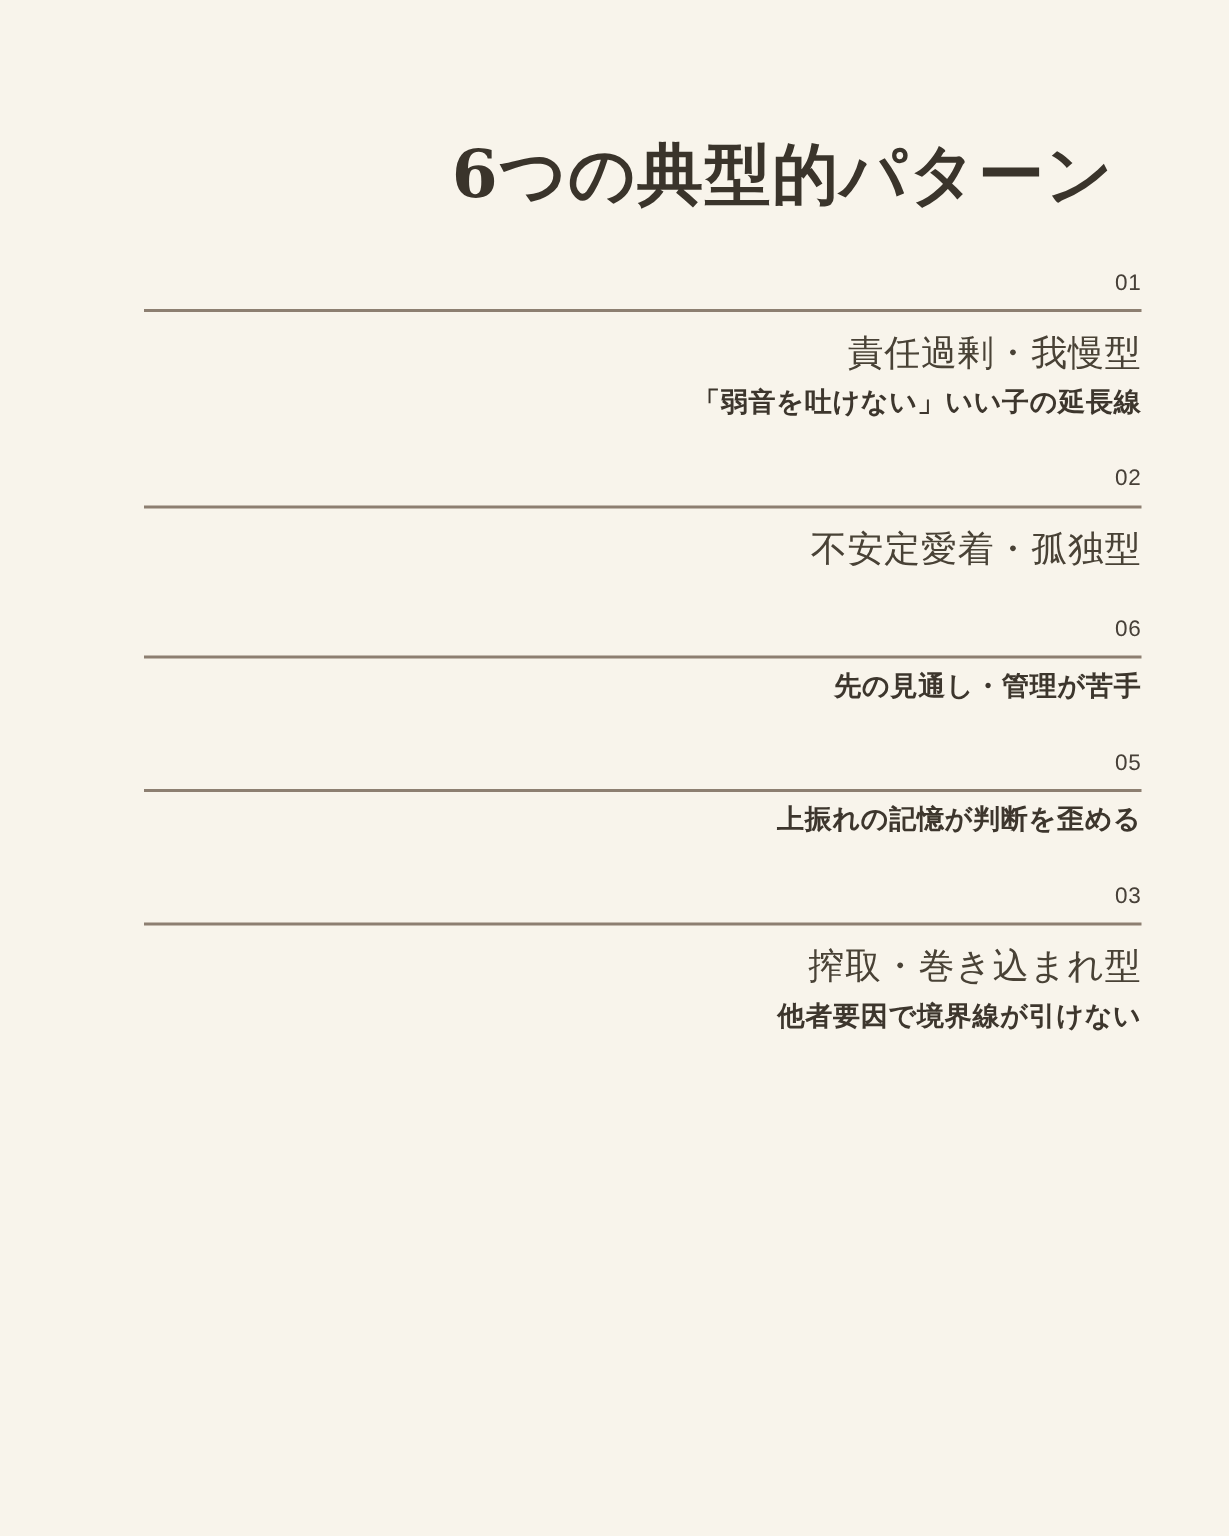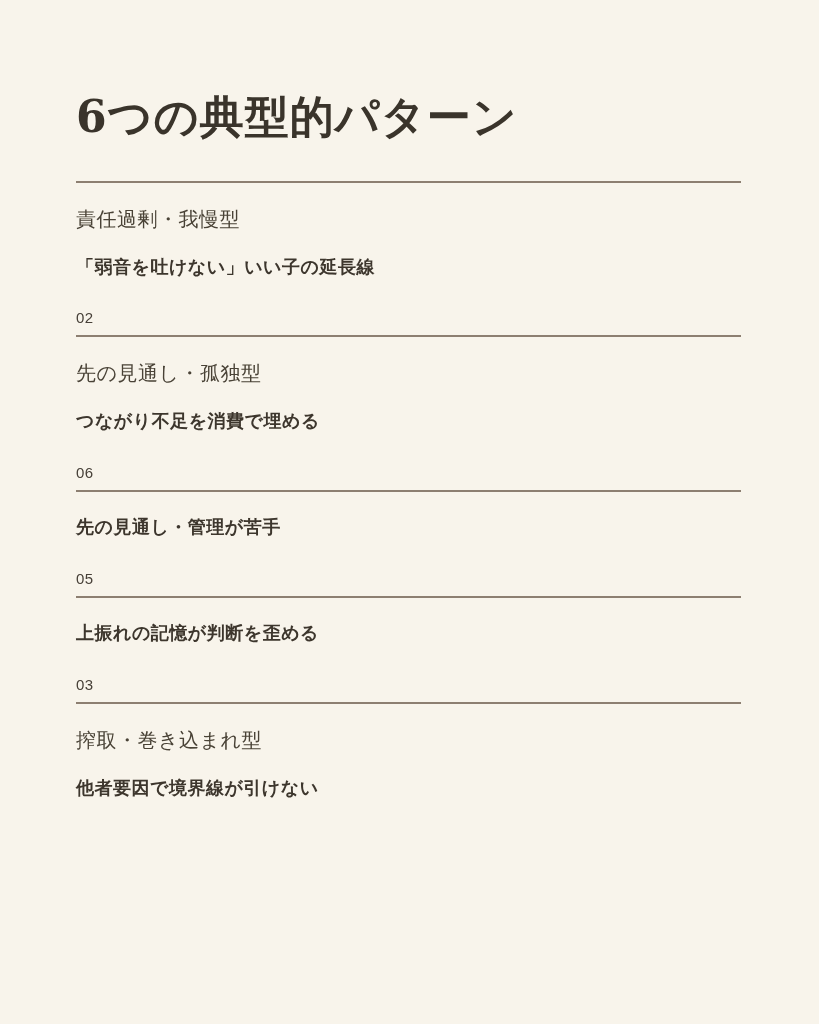--- a/index.html
+++ b/index.html
@@ -10,21 +10,22 @@
     width: 819px;
     height: 1024px;
     background: #F8F4EB;
     overflow: hidden;
     font-family: "Liberation Sans", sans-serif;
   }
   .page {
     box-sizing: border-box;
     width: 819px;
     height: 1024px;
-    padding: 92px 76px 0 76px;
+    padding: 92px 76px 0 96px;
+    text-align: right;
   }
   .main-title {
     margin: 0 0 38px 0;
     font-family: "DejaVu Serif", "Liberation Serif", serif;
     font-weight: 700;
     font-size: 44px;
     line-height: 1.15;
     letter-spacing: 1px;
     color: #3A342B;
   }
@@ -42,57 +43,57 @@
     color: #474038;
     margin-bottom: 9px;
   }
   .item-divider {
     height: 0;
     border: none;
     border-top: 2px solid #8D7F71;
     margin: 0;
   }
   .item-title {
-    margin-top: 24px;
+    margin-top: 12px;
     font-family: "DejaVu Serif", "Liberation Serif", serif;
     font-weight: 400;
-    font-size: 20px;
+    font-size: 24px;
     line-height: 1.25;
     letter-spacing: 0.5px;
     color: #494236;
   }
   .item-subtitle {
-    margin-top: 24px;
+    margin-top: 7px;
     font-family: "Liberation Sans", sans-serif;
     font-weight: 600;
     font-size: 18px;
     line-height: 1.3;
     letter-spacing: 0.5px;
     color: #3D362D;
   }
 </style>
 </head>
 <body>
 
 <div class="page">
   <h1 class="main-title">6つの典型的パターン</h1>
 
   <div class="pattern-list">
 
     <div class="pattern-item">
+      <div class="item-number">01</div>
       <hr class="item-divider">
       <div class="item-title">責任過剰・我慢型</div>
       <div class="item-subtitle">「弱音を吐けない」いい子の延長線</div>
     </div>
 
     <div class="pattern-item">
       <div class="item-number">02</div>
       <hr class="item-divider">
-      <div class="item-title">先の見通し・孤独型</div>
-      <div class="item-subtitle">つながり不足を消費で埋める</div>
+      <div class="item-title">不安定愛着・孤独型</div>
     </div>
 
     <div class="pattern-item">
       <div class="item-number">06</div>
       <hr class="item-divider">
       <div class="item-subtitle">先の見通し・管理が苦手</div>
     </div>
 
     <div class="pattern-item">
       <div class="item-number">05</div>

